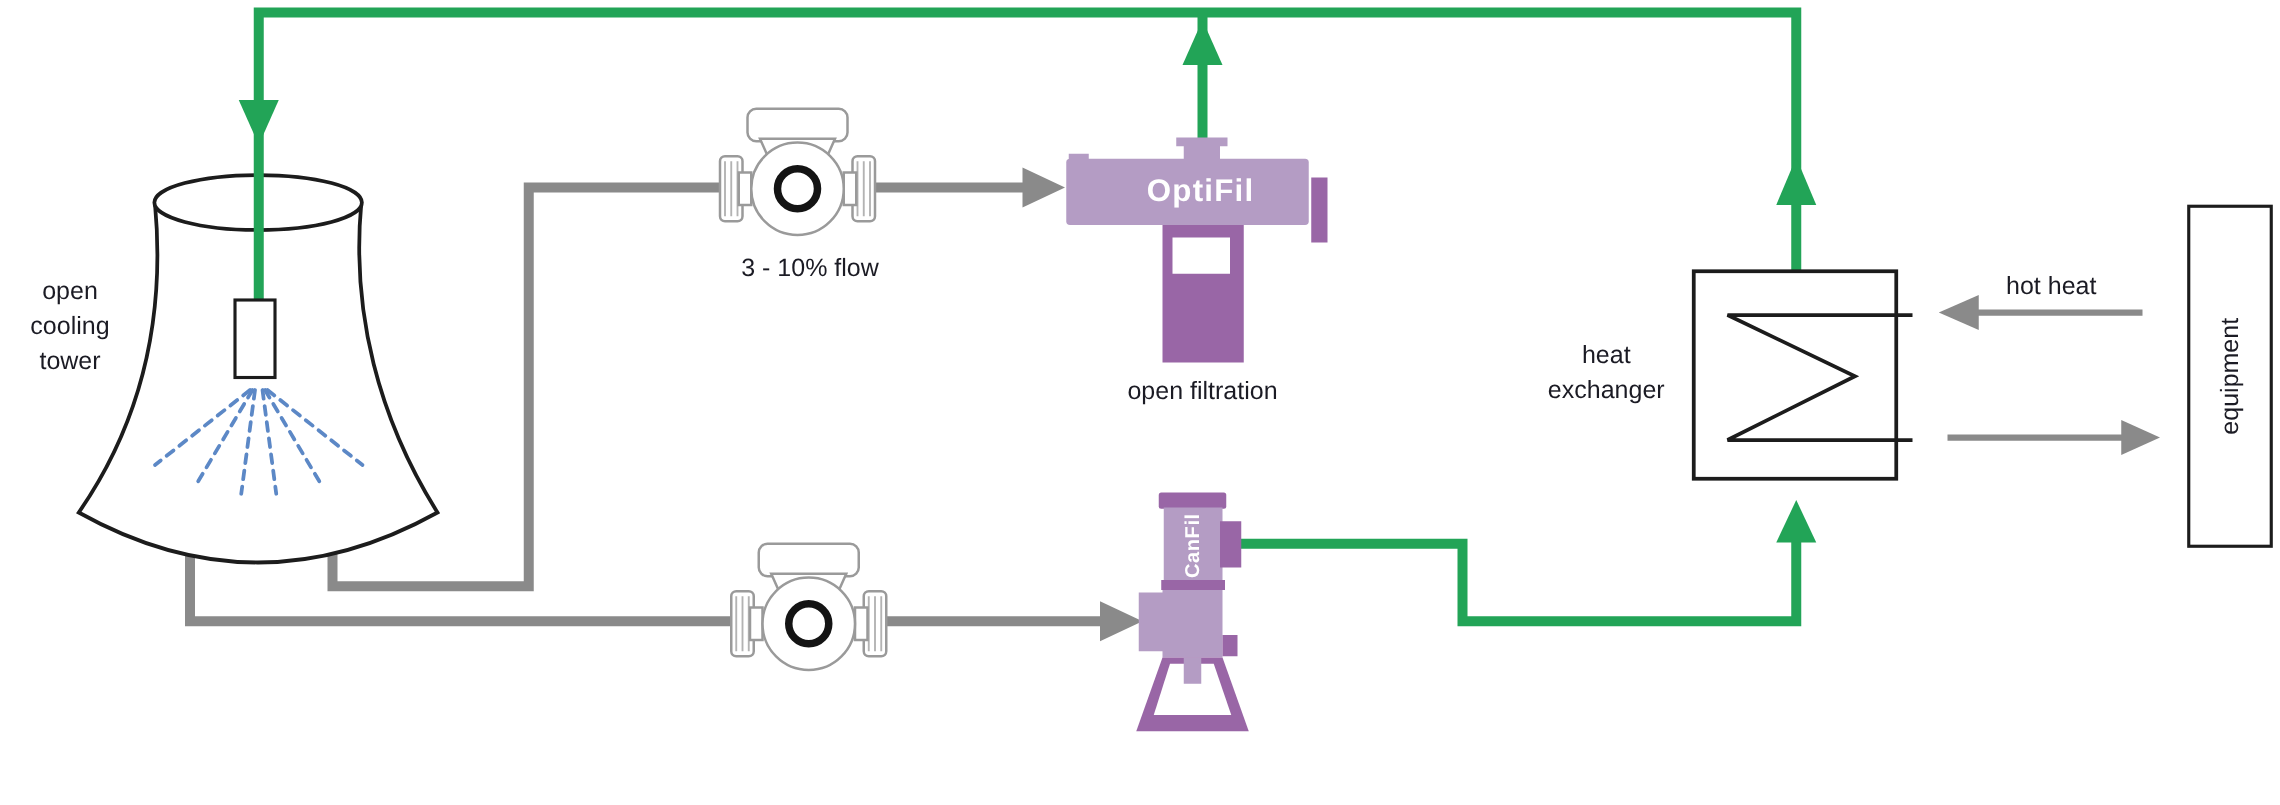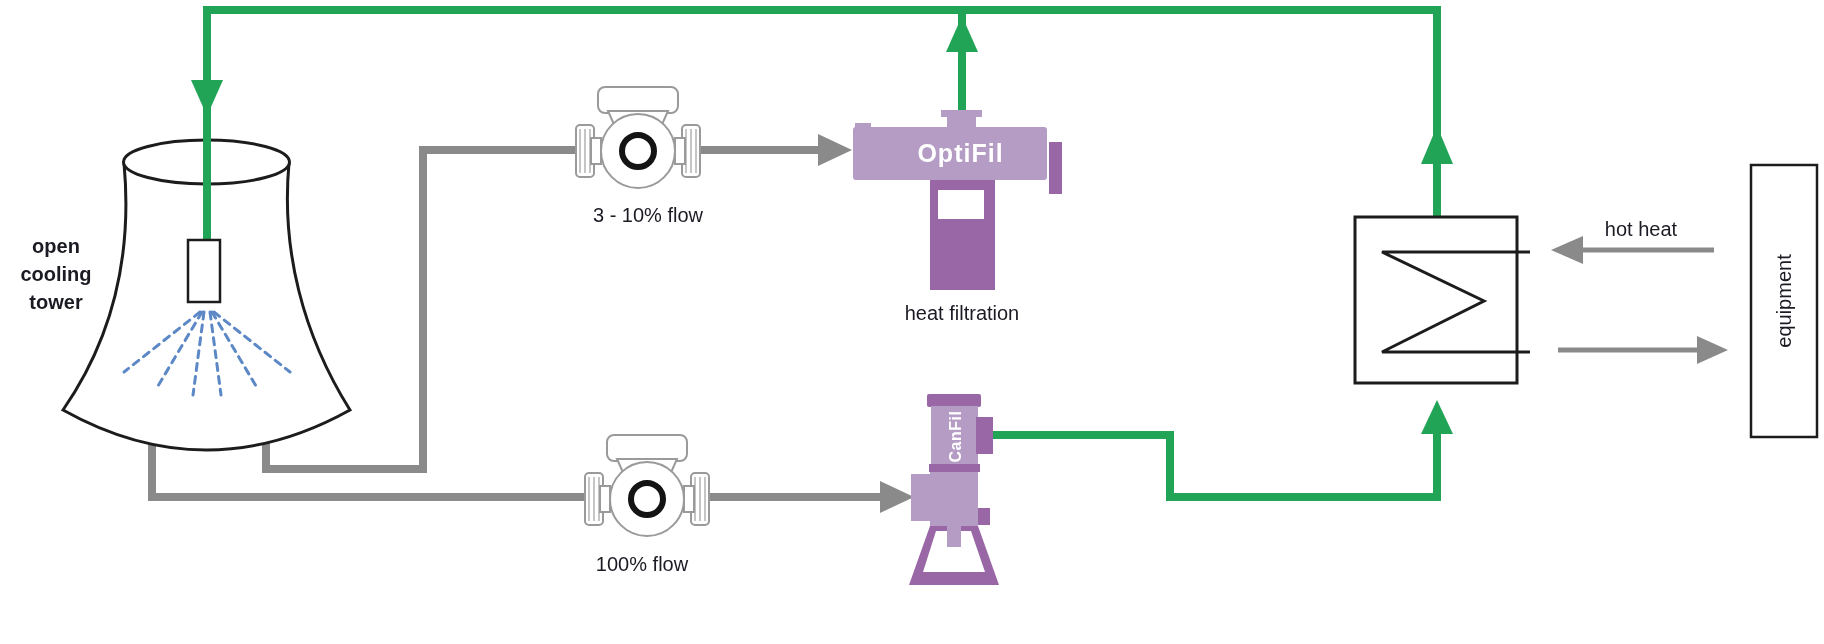--- a/index.html
+++ b/index.html
@@ -25,21 +25,21 @@
   .pump-eye{fill:#fff;stroke:#141414;stroke-width:6;}
   
   .lbl{position:absolute;font-size:20px;line-height:28px;color:var(--label,#1B1B24);
        text-align:center;white-space:pre-line;}
   .brand{position:absolute;color:#fff;font-weight:bold;text-align:center;
          font-family:"Liberation Sans",sans-serif;}
   #optifil-brand{left:868px;top:139px;width:185px;font-size:25px;letter-spacing:1px;text-align:center;}
   #canfil-brand{left:875px;top:428px;width:160px;height:17px;font-size:16px;line-height:17px;
                 letter-spacing:.5px;transform:rotate(-90deg);}
   #equipment-label{left:1704px;top:287px;width:160px;height:28px;transform:rotate(-90deg);}
-  #tower-label{left:0px;top:232px;width:112px;font-weight:bold;}
+  #tower-label{left:0px;top:219px;width:112px;}
   #pump-fine-label{left:548px;top:201px;width:200px;}
   #fine-filter-label{left:862px;top:299px;width:200px;}
   #pump-coarse-label{left:542px;top:550px;width:200px;}
   #coarse-filter-label{left:864px;top:603px;width:200px;}
   #hx-label{left:1185px;top:270px;width:200px;}
   #hot-label{left:1541px;top:215px;width:200px;}
   #cold-label{left:1532px;top:318px;width:200px;}
 </style>
 </head>
 <body>
@@ -154,19 +154,20 @@
   <g>
     <rect class="ol" stroke-width="2.5" x="1751" y="165" width="66" height="272"></rect>
   </g>
 </svg>
 
 <div class="lbl" id="tower-label">open
 cooling
 tower</div>
 <div class="lbl" id="pump-fine-label">3 - 10% flow</div>
 <div class="brand" id="optifil-brand">OptiFil</div>
-<div class="lbl" id="fine-filter-label">heat filtration</div>
-<div class="lbl" id="pump-coarse-label">100% flow</div>
+<div class="lbl" id="fine-filter-label">open filtration</div>
 <div class="brand" id="canfil-brand">CanFil</div>
+<div class="lbl" id="hx-label">heat
+exchanger</div>
 <div class="lbl" id="hot-label">hot heat</div>
 <div class="lbl" id="equipment-label">equipment</div>
 
 </div>
 
 </body></html>

